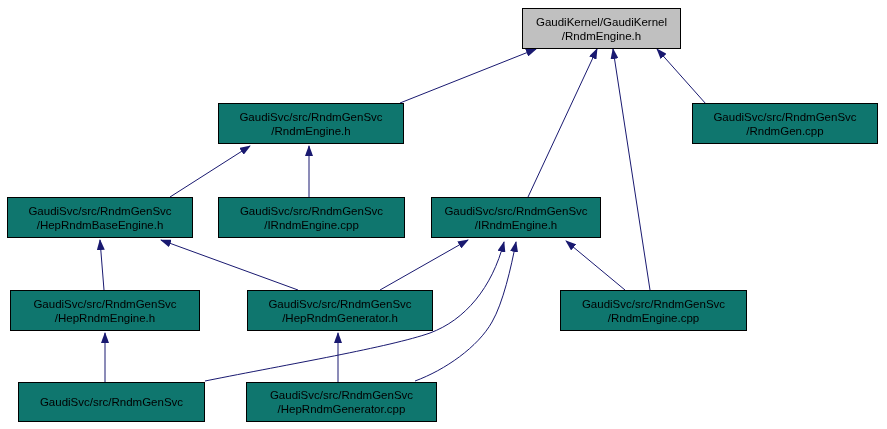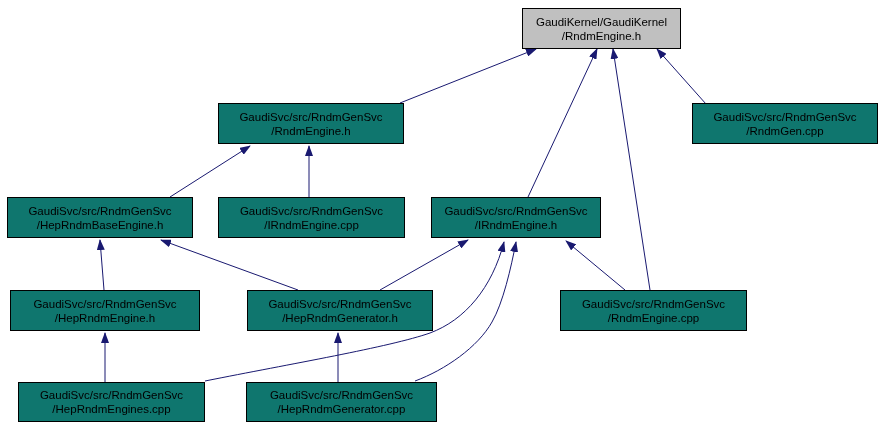--- a/index.html
+++ b/index.html
@@ -109,21 +109,20 @@
     <span>/HepRndmGenerator.h</span>
   </div>
 
   <div class="node" style="left:560px; top:290px; width:187px; height:41px;">
     <span>GaudiSvc/src/RndmGenSvc</span>
     <span>/RndmEngine.cpp</span>
   </div>
 
   <div class="node" style="left:18px; top:382px; width:187px; height:40px;">
     <span>GaudiSvc/src/RndmGenSvc</span>
-    <span>/HepRndmEngines.cpp</span>
   </div>
 
   <div class="node" style="left:246px; top:382px; width:191px; height:40px;">
     <span>GaudiSvc/src/RndmGenSvc</span>
     <span>/HepRndmGenerator.cpp</span>
   </div>
 
 </div>
 
 </body></html>

